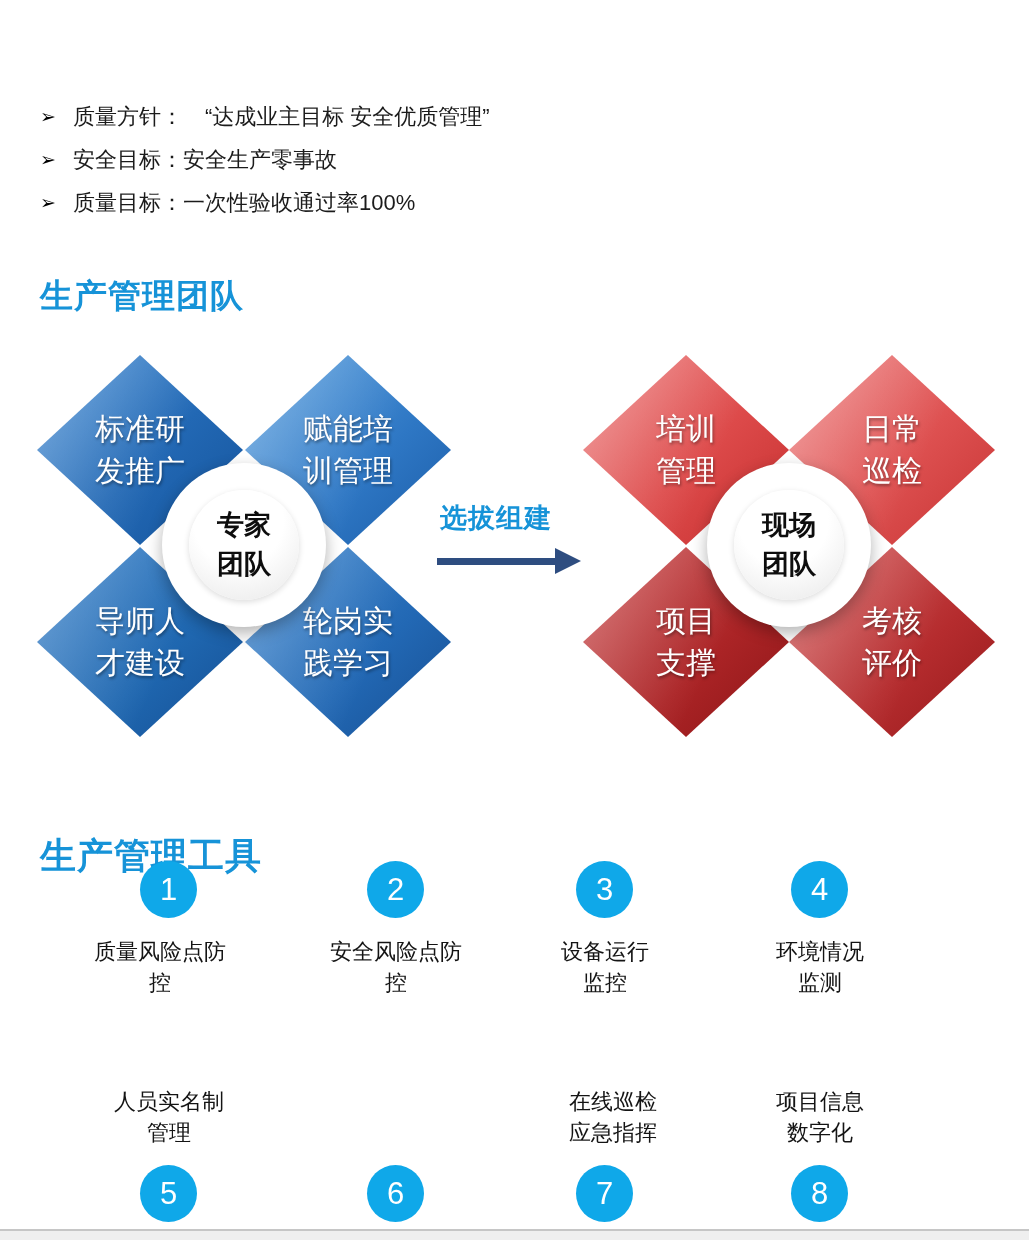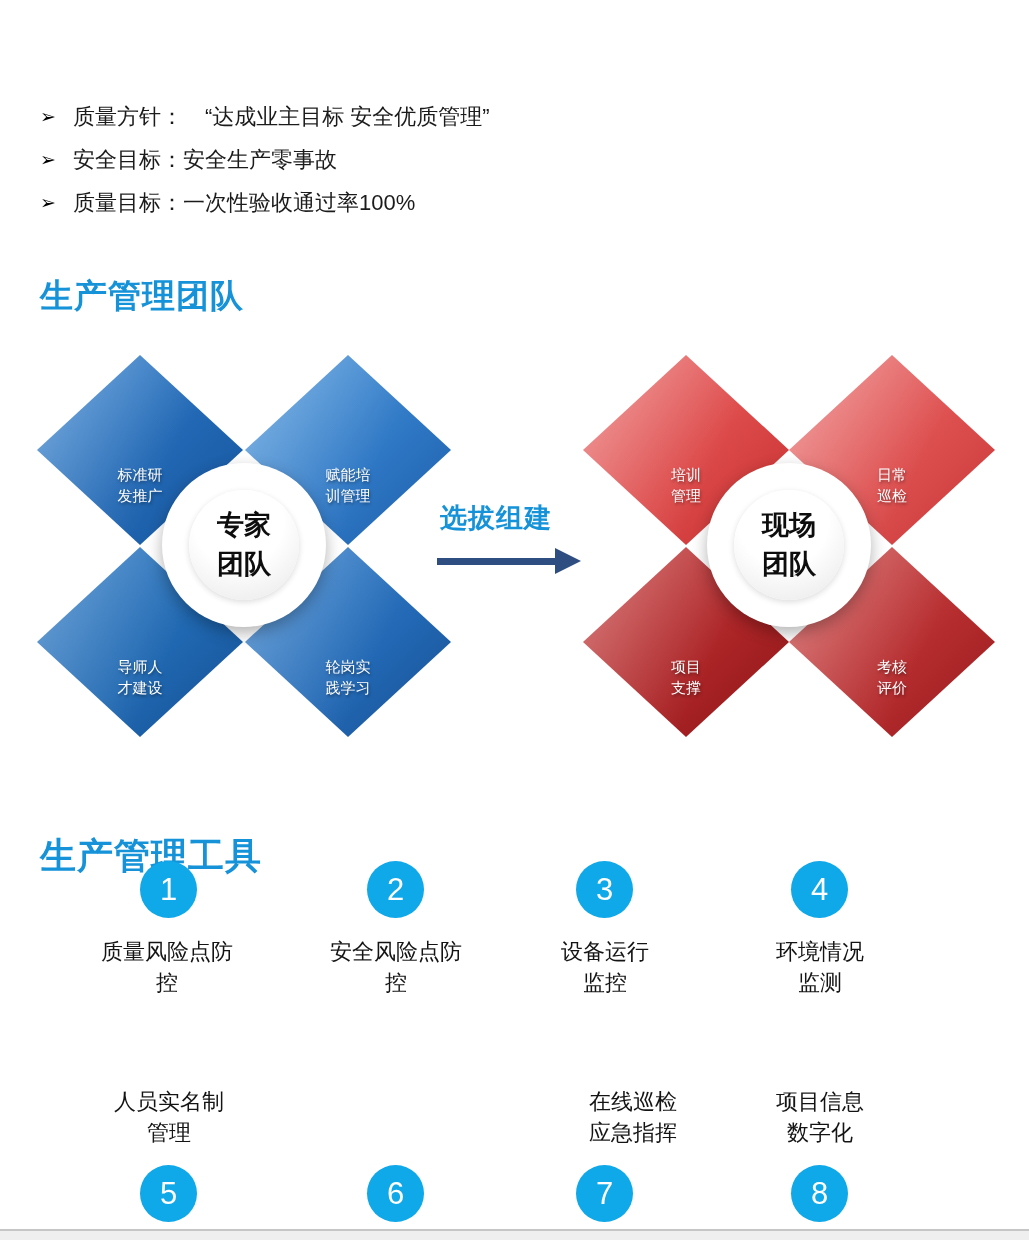--- a/index.html
+++ b/index.html
@@ -39,22 +39,22 @@
   .b2 { background:linear-gradient(135deg,#5ba1e0 0%,#2e77c4 60%,#1c5da8 100%); }
   .b3 { background:linear-gradient(135deg,#3b84cc 0%,#1f67b0 60%,#154f94 100%); }
   .b4 { background:linear-gradient(135deg,#4089d1 0%,#2268b4 60%,#174f93 100%); }
   .r1 { background:linear-gradient(135deg,#ee8080 0%,#dd4a4a 55%,#c52f2f 100%); }
   .r2 { background:linear-gradient(135deg,#ef8585 0%,#de5151 55%,#c73434 100%); }
   .r3 { background:linear-gradient(135deg,#cf5152 0%,#ab2426 60%,#8d1517 100%); }
   .r4 { background:linear-gradient(135deg,#d65c5c 0%,#b52c2e 60%,#971a1c 100%); }
 
   .dlabel {
     position:absolute; transform:translate(-50%,-50%);
-    color:#fff; font-size:15px; line-height:1.4; text-align:center;
-    white-space:pre-line; text-shadow:1px 2px 3px rgba(0,0,0,0.4);margin-top:35px;
+    color:#fff; font-size:30px; line-height:1.4; text-align:center;
+    white-space:pre-line; text-shadow:1px 2px 3px rgba(0,0,0,0.4);
   }
   .hub {
     position:absolute; width:164px; height:164px; border-radius:50%;
     background:#ffffff; box-shadow:0 6px 16px rgba(0,0,0,0.30);
     display:flex; align-items:center; justify-content:center;
   }
   .hub-inner {
     width:110px; height:110px; border-radius:50%;
     background:radial-gradient(circle at 45% 28%, #ffffff 45%, #e7e7e7 100%);
     box-shadow:0 2px 6px rgba(0,0,0,0.14);
@@ -158,33 +158,33 @@
     </div>
   </div>
 
   <div class="sec-title" id="title-tools">生产管理工具</div>
 
   <div class="tool-circle" style="left:140px; top:861px;">1</div>
   <div class="tool-circle" style="left:367px; top:861px;">2</div>
   <div class="tool-circle" style="left:576px; top:861px;">3</div>
   <div class="tool-circle" style="left:791px; top:861px;">4</div>
 
-  <div class="tool-label" style="left:37px;  top:936px;">质量风险点防
+  <div class="tool-label" style="left:30px;  top:936px;">质量风险点防
 控</div>
   <div class="tool-label" style="left:266px; top:936px;">安全风险点防
 控</div>
   <div class="tool-label" style="left:475px; top:936px;">设备运行
 监控</div>
   <div class="tool-label" style="left:690px; top:936px;">环境情况
 监测</div>
 
 
   <div class="tool-label" style="left:39px;  top:1086px;">人员实名制
 管理</div>
-  <div class="tool-label" style="left:503px; top:1086px;text-align:center;">在线巡检
+  <div class="tool-label" style="left:483px; top:1086px;text-align:center;">在线巡检
 应急指挥</div>
   <div class="tool-label" style="left:690px; top:1086px;">项目信息
 数字化</div>
 
   <div class="tool-circle" style="left:140px; top:1165px;">5</div>
   <div class="tool-circle" style="left:367px; top:1165px;">6</div>
   <div class="tool-circle" style="left:576px; top:1165px;">7</div>
   <div class="tool-circle" style="left:791px; top:1165px;">8</div>
 
   <div class="scroll-strip"></div>

